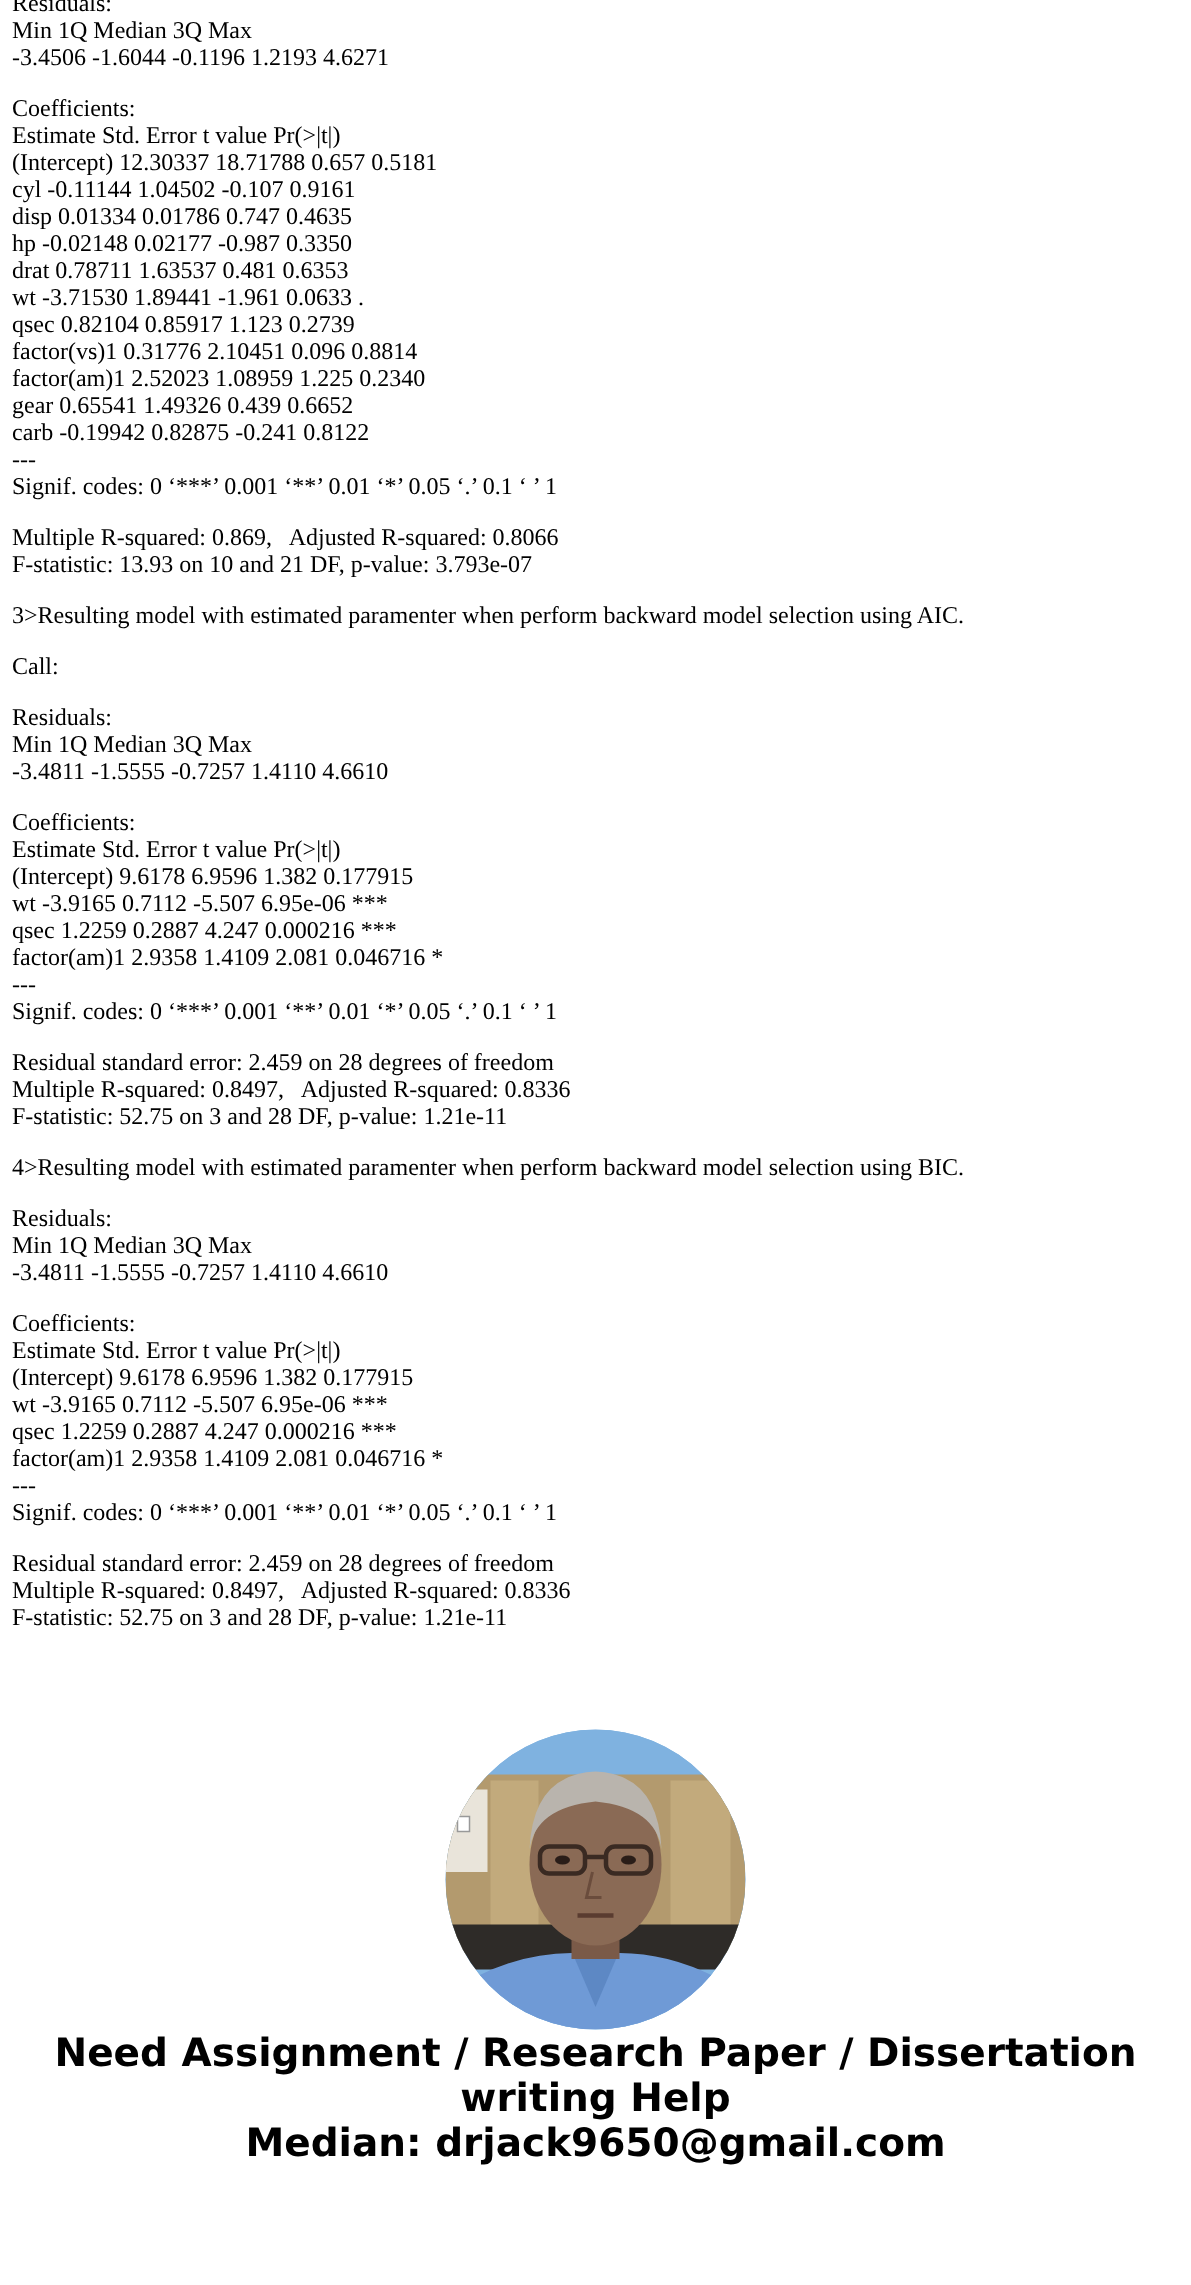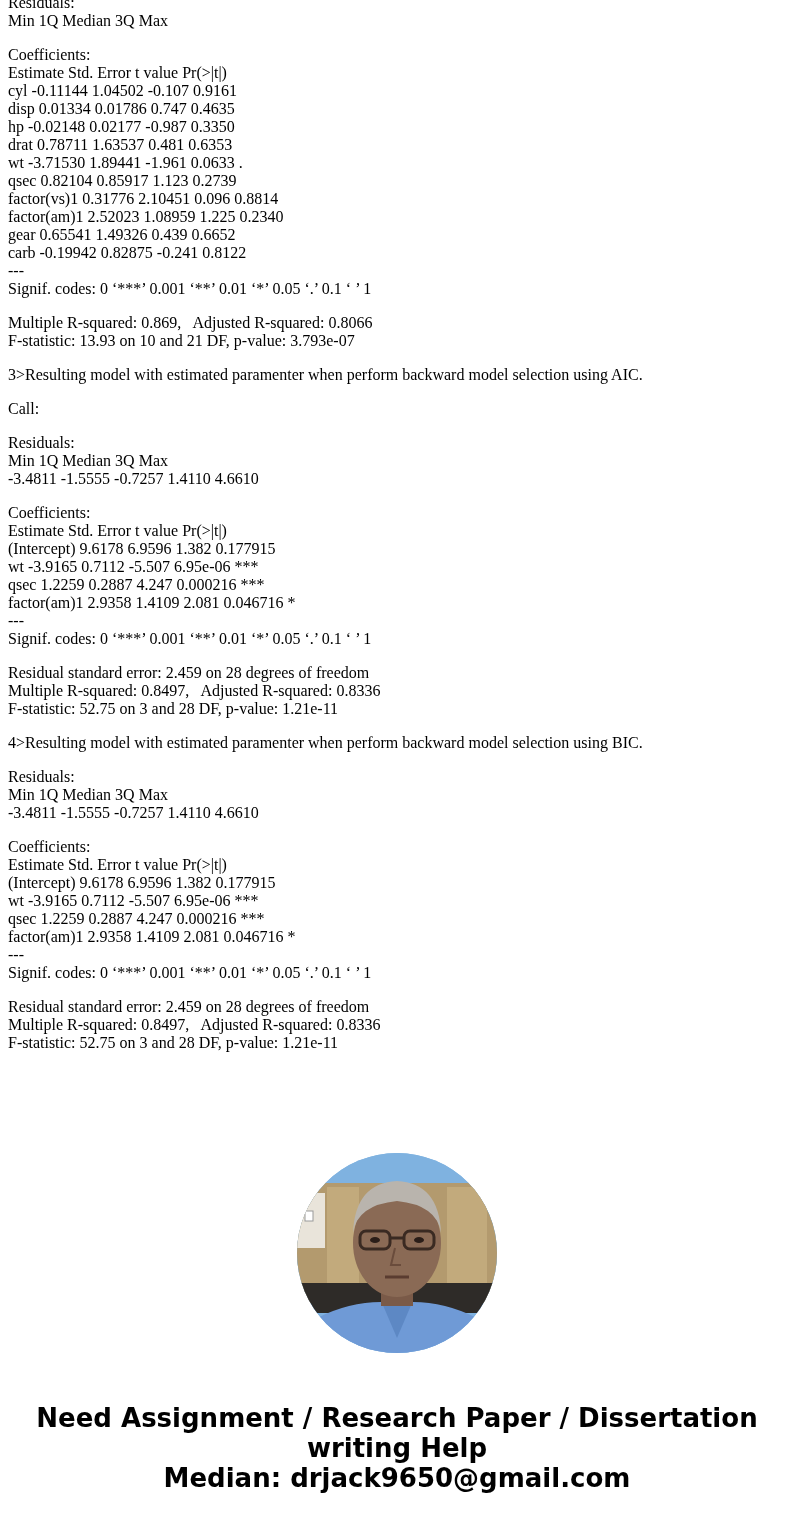--- a/index.html
+++ b/index.html
@@ -38,44 +38,46 @@
       width: 200px;
       height: 200px;
       border-radius: 50%;
       overflow: hidden;
       background: #7fb2e0;
     }
     .avatar svg { display: block; }
     .footer {
       position: absolute;
       left: 0;
-      top: 1403px;
+      top: 1354px;
       width: 794px;
       text-align: center;
       font-family: "DejaVu Sans", sans-serif;
       font-weight: bold;
       font-size: 26px;
       line-height: 30px;
       color: #000000;
     }
     .footer span { display: block; }
   </style>
 </head>
 <body>
 
 <div class="doc">
 
   <div class="section">
     <span class="line">Residuals:</span>
     <span class="line">Min 1Q Median 3Q Max</span>
+    <span class="line">-3.4506 -1.6044 -0.1196 1.2193 4.6271</span>
   </div>
 
   <div class="section">
     <span class="line">Coefficients:</span>
     <span class="line">Estimate Std. Error t value Pr(&gt;|t|)</span>
+    <span class="line">(Intercept) 12.30337 18.71788 0.657 0.5181</span>
     <span class="line">cyl -0.11144 1.04502 -0.107 0.9161</span>
     <span class="line">disp 0.01334 0.01786 0.747 0.4635</span>
     <span class="line">hp -0.02148 0.02177 -0.987 0.3350</span>
     <span class="line">drat 0.78711 1.63537 0.481 0.6353</span>
     <span class="line">wt -3.71530 1.89441 -1.961 0.0633 .</span>
     <span class="line">qsec 0.82104 0.85917 1.123 0.2739</span>
     <span class="line">factor(vs)1 0.31776 2.10451 0.096 0.8814</span>
     <span class="line">factor(am)1 2.52023 1.08959 1.225 0.2340</span>
     <span class="line">gear 0.65541 1.49326 0.439 0.6652</span>
     <span class="line">carb -0.19942 0.82875 -0.241 0.8122</span>

